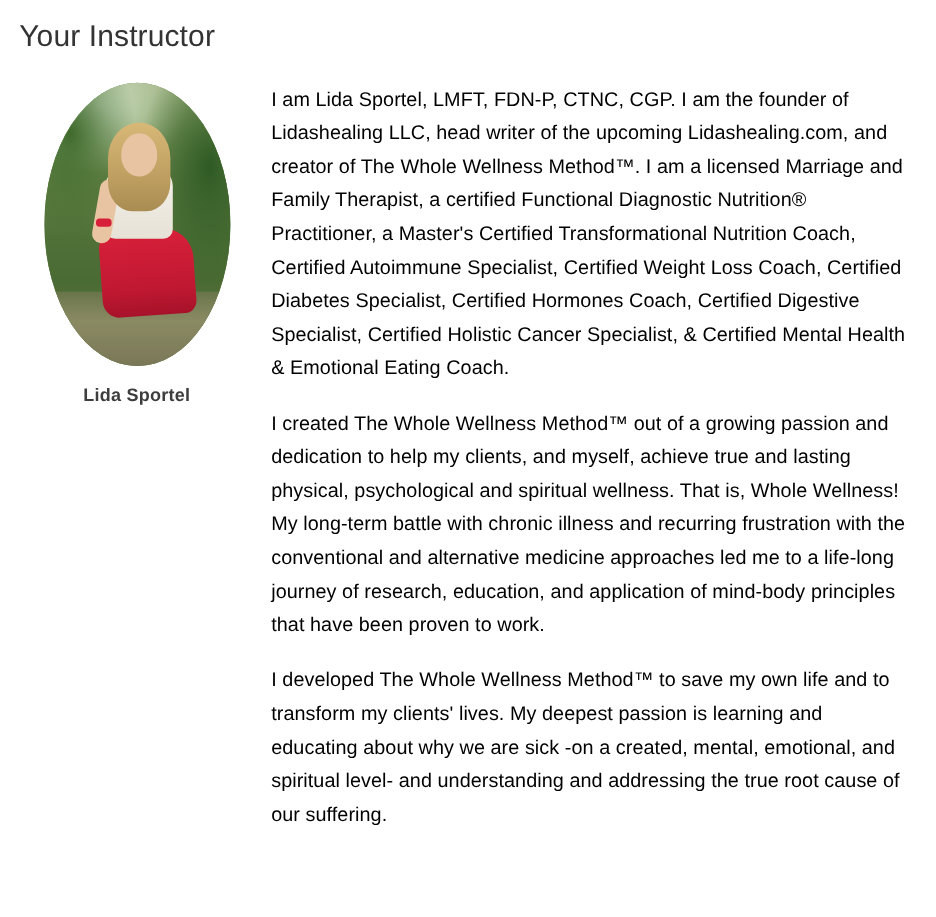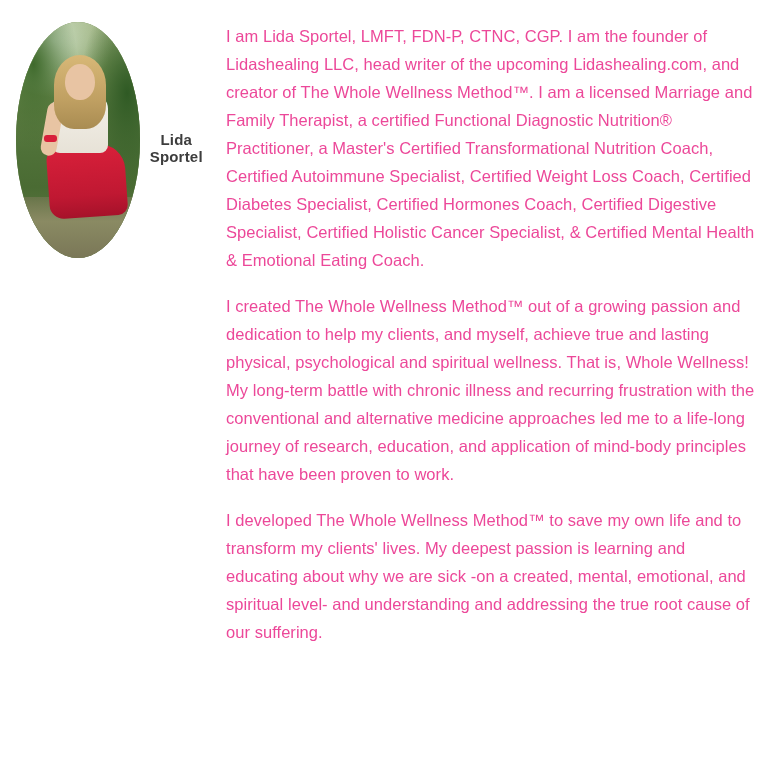--- a/index.html
+++ b/index.html
@@ -33,21 +33,21 @@
   .content {
     display: flex;
     align-items: flex-start;
     padding: 22px 16px 0 16px;
     box-sizing: border-box;
   }
   .instructor-col {
     width: 196px;
     flex: 0 0 196px;
     display: flex;
-    flex-direction: row;
+    flex-direction: column;
     align-items: center;
     padding-top: 0;
   }
   .avatar {
     width: 155px;
     height: 236px;
     border-radius: 50% / 50%;
     overflow: hidden;
     position: relative;
     background: #6f8a54;
@@ -158,32 +158,33 @@
   .bio-col {
     flex: 1 1 auto;
     padding-left: 14px;
     padding-right: 8px;
     box-sizing: border-box;
   }
   .bio-col p {
     margin: 0 0 18px 0;
     font-size: 16.5px;
     line-height: 28px;
-    color: #ec4899;
+    color: #000000;
     letter-spacing: 0.05px;
   }
   .bio-col p:last-child {
     margin-bottom: 0;
   }
 </style>
 </head>
 <body>
 
 <div class="page">
 
+  <h2 class="section-title">Your Instructor</h2>
 
   <div class="content">
 
     <div class="instructor-col">
       <div class="avatar">
         <div class="bg-sky"></div>
         <div class="foliage-l"></div>
         <div class="foliage-r"></div>
         <div class="ground"></div>
         <div class="pants"></div>

